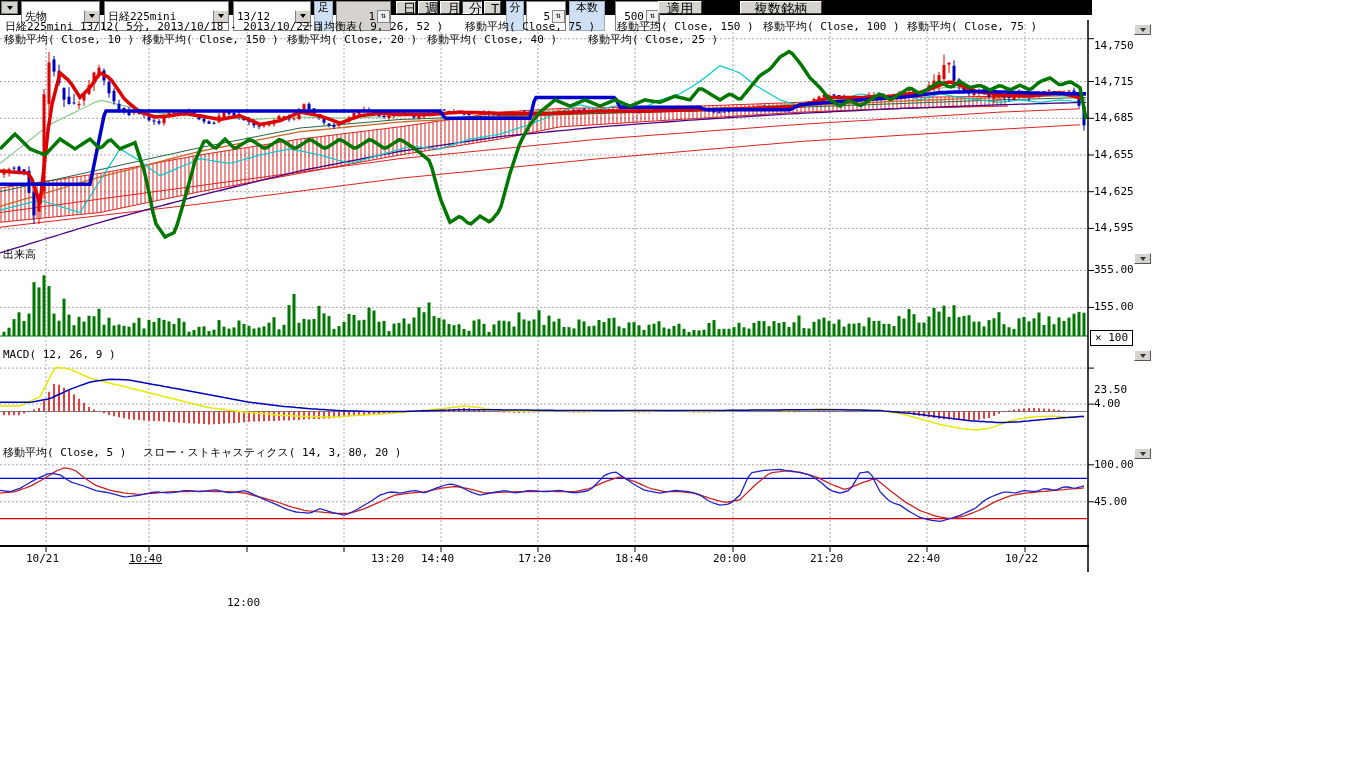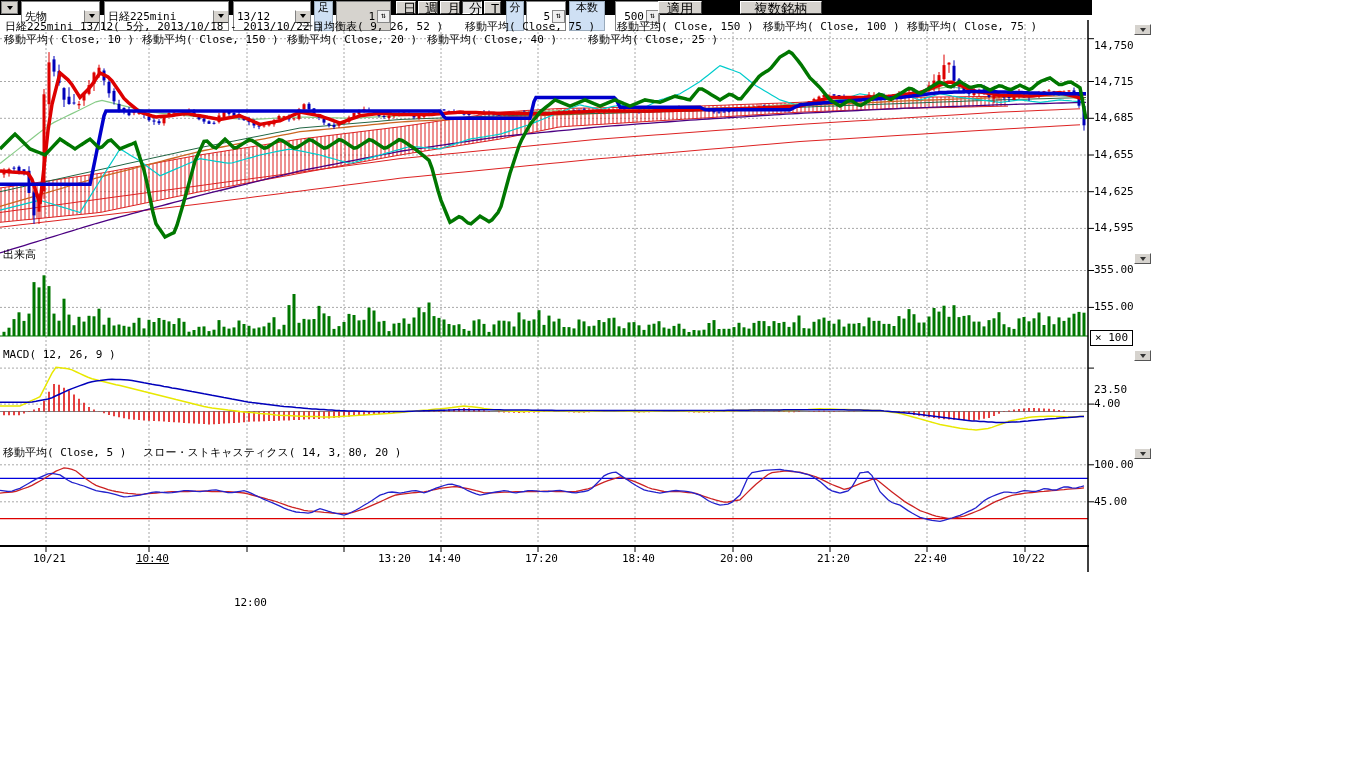--- a/index.html
+++ b/index.html
@@ -22,21 +22,21 @@
   .sicon{width:11px;height:11px;background:#efefef;border:1px solid #888;font-size:8px;
          line-height:9px;text-align:center;color:#000;}
   .pbtn{position:absolute;top:1px;height:13px;background:#d6d3ce;color:#000;text-align:center;
         line-height:12px;border-top:1px solid #fff;border-left:1px solid #fff;
         border-right:1px solid #404040;border-bottom:1px solid #404040;box-sizing:border-box;}
   .pbtn.pressed{background:#e4e4e4;border-top:1px solid #404040;border-left:1px solid #404040;
         border-right:1px solid #fff;border-bottom:1px solid #fff;}
   
   .legend-item,.panel-label,.ylabel,.xlabel{position:absolute;white-space:pre;line-height:12px;}
   .ylabel{left:1094px;}
-  .xlabel{text-align:right;width:40px;}
+  .xlabel{text-align:left;width:40px;}
   .mult-badge{position:absolute;left:1090px;top:330px;width:41px;height:14px;border:1px solid #000;
         background:#fff;text-align:center;line-height:13px;}
   .panel-arrow{position:absolute;left:1134px;width:17px;height:11px;background:#d6d3ce;
         border-top:1px solid #fff;border-left:1px solid #fff;border-right:1px solid #555;
         border-bottom:1px solid #555;display:flex;align-items:center;justify-content:center;box-sizing:border-box;}
   .panel-arrow .arr{border-top-color:#333;}
   svg{position:absolute;left:0;top:0;}
 </style>
 </head>
 <body>

